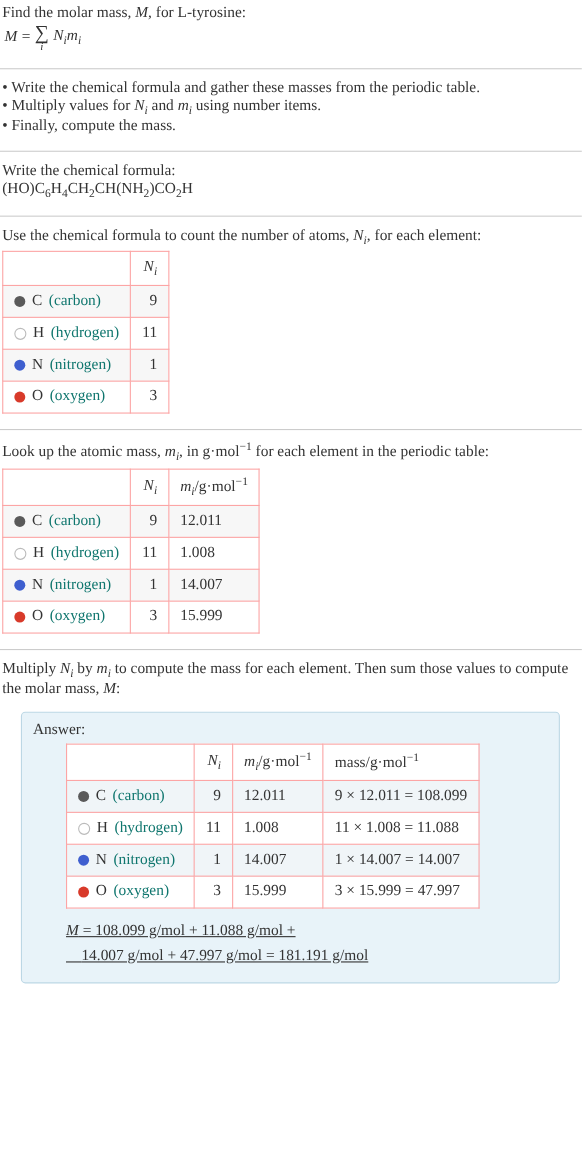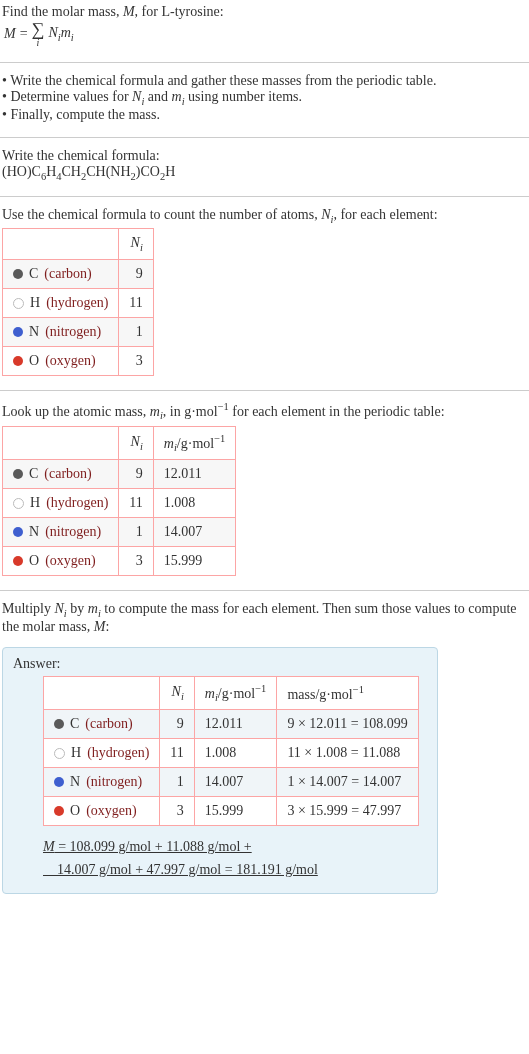--- a/index.html
+++ b/index.html
@@ -13,21 +13,21 @@
   }
   .section {
     padding: 4px 2px 8px 2px;
   }
   .hr {
     border: none;
     border-top: 1px solid #ccc;
     margin: 6px 0;
   }
   .gray {
-    color: #7f1d1d;
+    color: #0f766e;
   }
   .sub {
     vertical-align: sub;
     font-size: 0.75em;
   }
   .sup {
     vertical-align: super;
     font-size: 0.75em;
   }
   .formula {
@@ -90,22 +90,22 @@
   }
   .dot-c { background: #5a5a5a; }
   .dot-h { background: #fff; border: 1px solid #bbb; width:9px;height:9px;}
   .dot-n { background: #3f5fcf; }
   .dot-o { background: #d83a2a; }
   .answer-box {
     background: #e8f3f9;
     border: 1px solid #bcd7e5;
     border-radius: 4px;
     padding: 8px 10px 12px 10px;
-    margin: 4px 2px 10px 2px;
-    width: 436px;
+    margin: 4px 2px 10px 19px;
+    width: 490px;
     box-sizing: border-box;
   }
   .answer-inner {
     padding-left: 30px;
   }
   .answer-box table.data th, .answer-box table.data td {
     background: #fff;
   }
   .answer-box table.data tr.alt td {
     background: #f0f5f8;
@@ -134,21 +134,21 @@
       <span class="formula">N</span><span class="formula sub">i</span><span class="formula">m</span><span class="formula sub">i</span>
     </span>
   </div>
 </div>
 
 <hr class="hr">
 
 <div class="section">
   <div>• Write the chemical formula and gather these masses from the periodic table.</div>
   <div>
-    <span>• Determine values for </span><span class="formula">N</span><span class="formula sub">i</span><span> and </span><span class="formula">m</span><span class="formula sub">i</span><span> using number items.</span>
+    <span>• Multiply values for </span><span class="formula">N</span><span class="formula sub">i</span><span> and </span><span class="formula">m</span><span class="formula sub">i</span><span> using number items.</span>
   </div>
   <div>• Finally, compute the mass.</div>
 </div>
 
 <hr class="hr">
 
 <div class="section">
   <div>Write the chemical formula:</div>
   <div>
     <span>(HO)C</span><span class="sub">6</span><span>H</span><span class="sub">4</span><span>CH</span><span class="sub">2</span><span>CH(NH</span><span class="sub">2</span><span>)CO</span><span class="sub">2</span><span>H</span>

